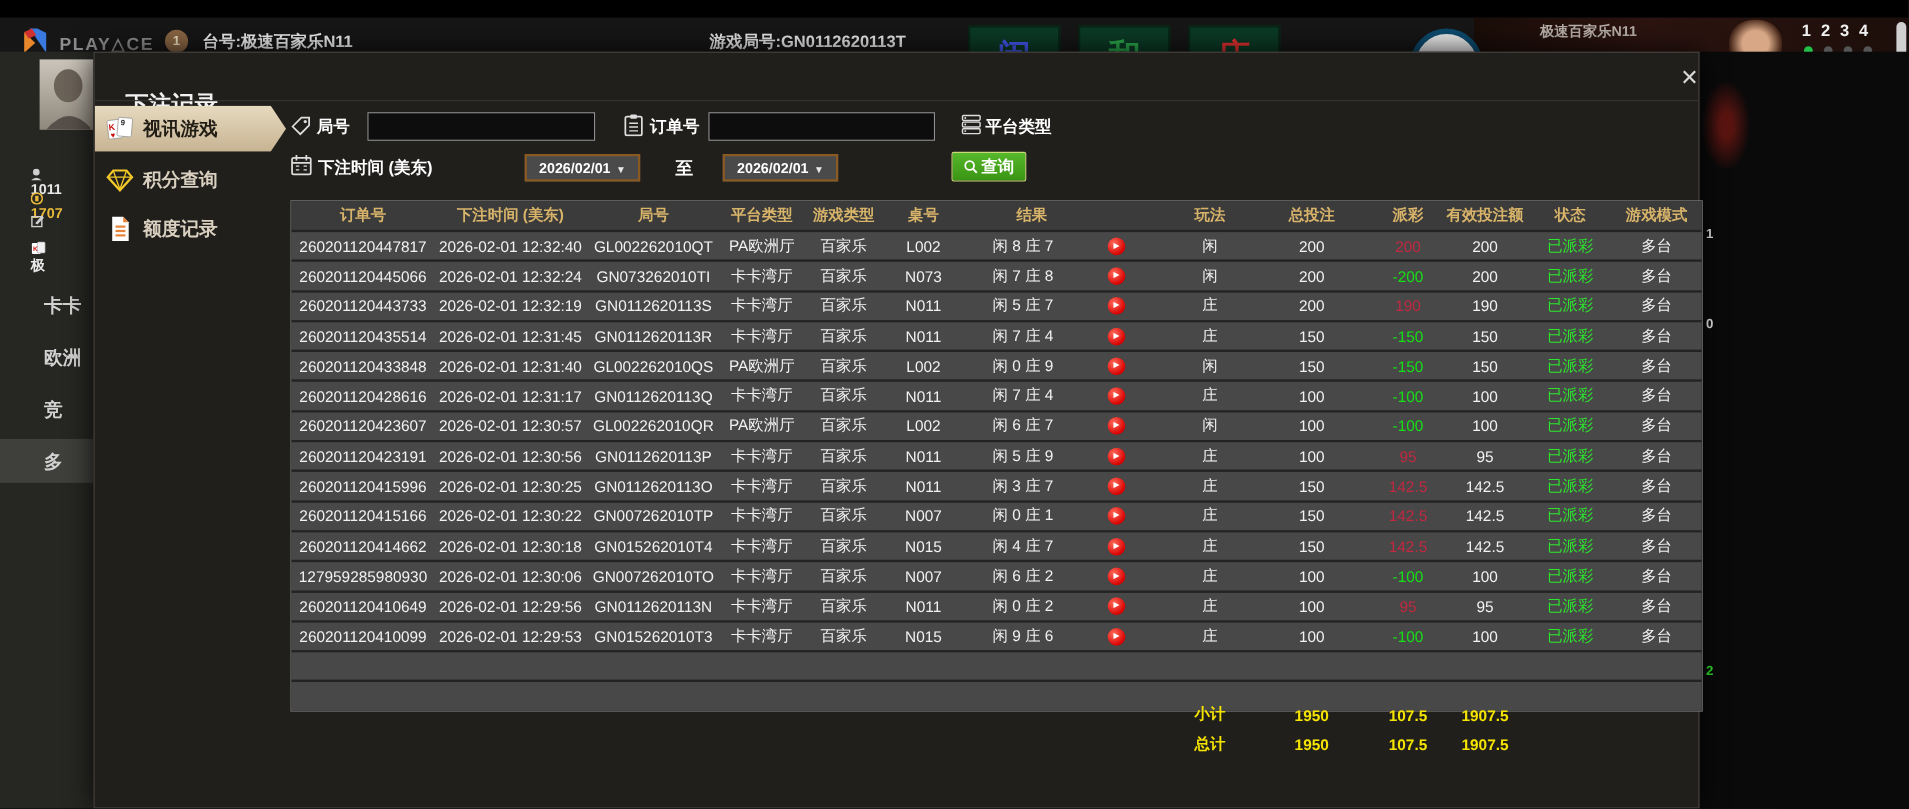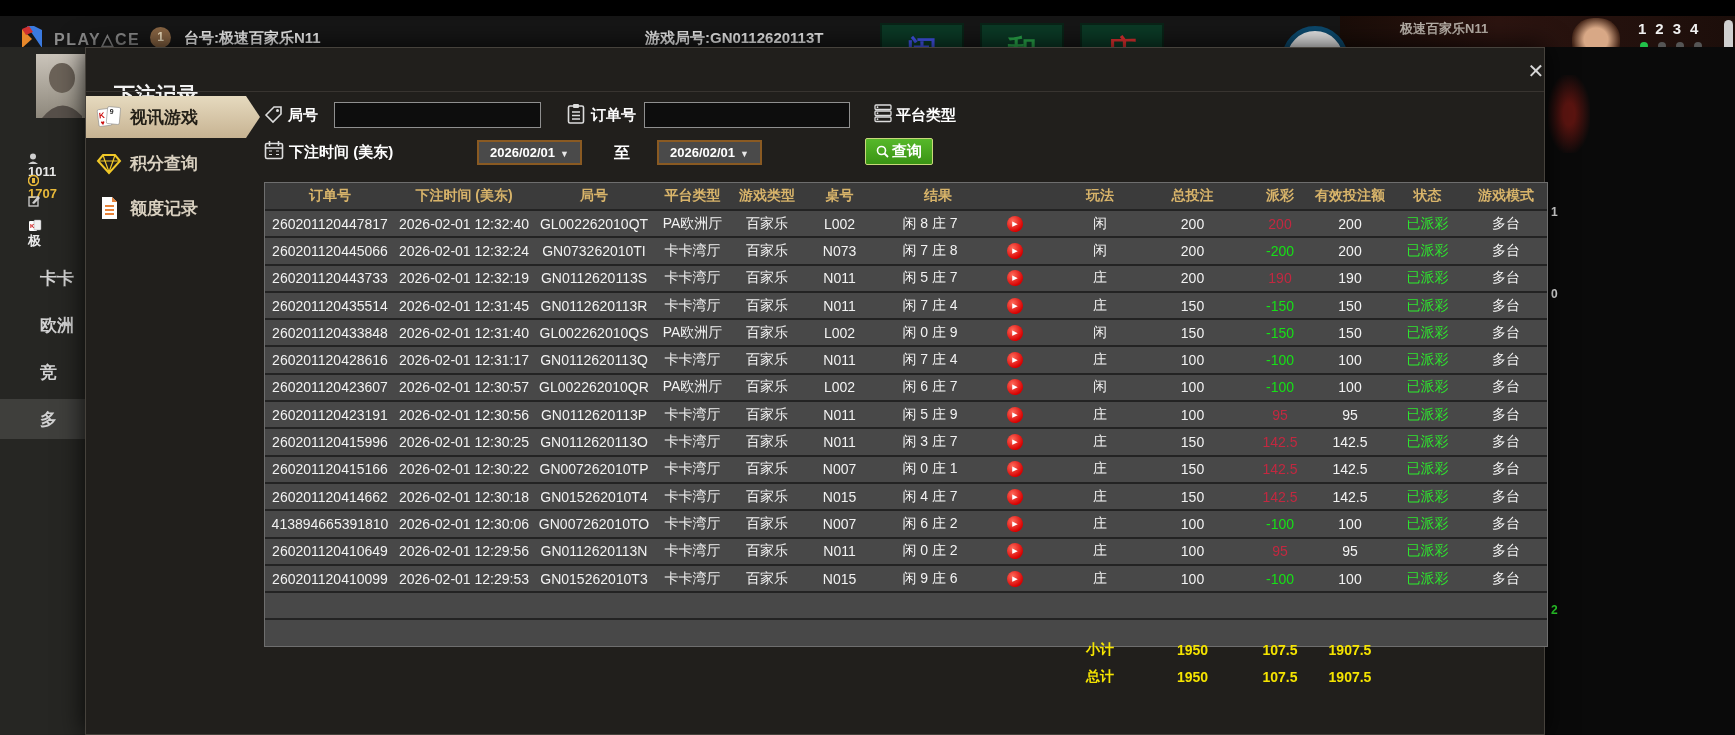--- a/index.html
+++ b/index.html
@@ -471,21 +471,21 @@
             <span class="play-btn">▶</span>
           </div>
           <div class="td">庄</div>
           <div class="td">150</div>
           <div class="td pos">142.5</div>
           <div class="td">142.5</div>
           <div class="td st">已派彩</div>
           <div class="td">多台</div>
         </div>
         <div class="trow">
-          <div class="td">413894665391810</div>
+          <div class="td">127959285980930</div>
           <div class="td">2026-02-01 12:30:06</div>
           <div class="td">GN007262010TO</div>
           <div class="td">卡卡湾厅</div>
           <div class="td">百家乐</div>
           <div class="td">N007</div>
           <div class="td result-cell">
             <span class="rtext">闲 6 庄 2</span>
             <span class="play-btn">▶</span>
           </div>
           <div class="td">庄</div>

